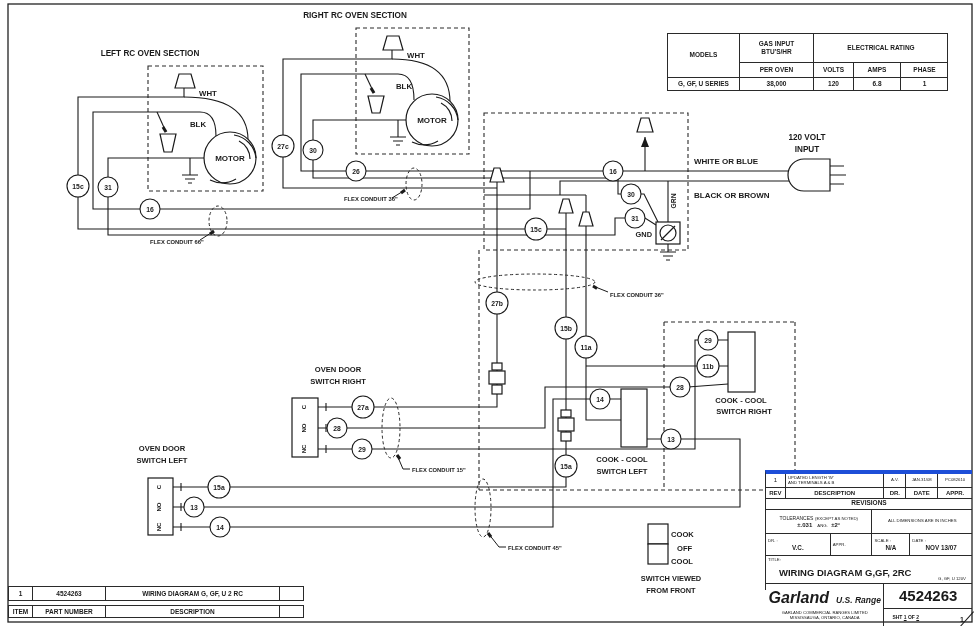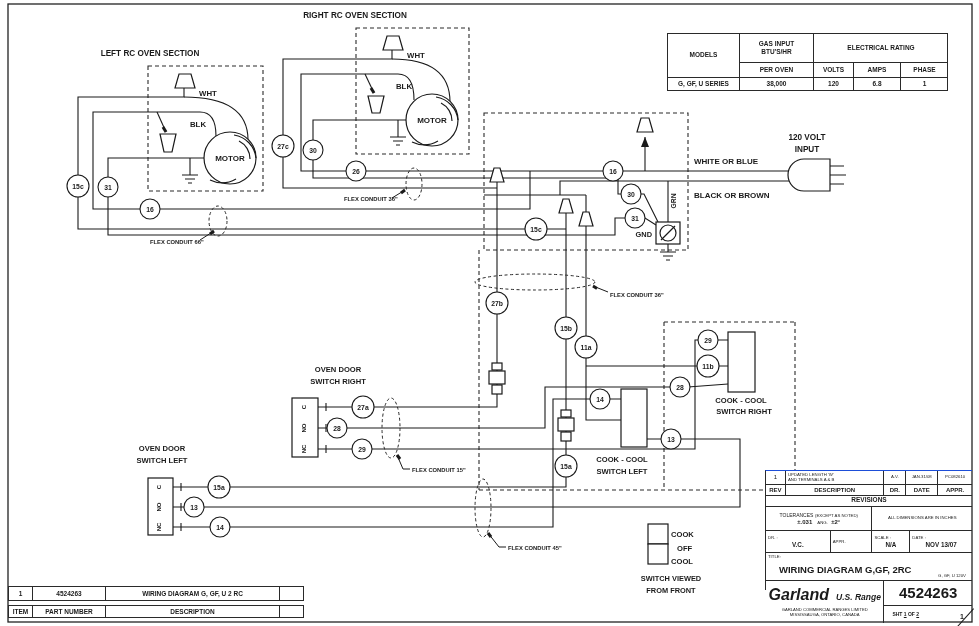--- a/index.html
+++ b/index.html
@@ -13,21 +13,21 @@
         border:1px solid #2a2a2a;font-size:6.5px;font-weight:700;}
   .spec .c{display:flex;align-items:center;justify-content:center;text-align:center;
            box-sizing:border-box;line-height:1.3;flex-direction:column;}
   .bl{border-left:1px solid #2a2a2a;} .bt{border-top:1px solid #2a2a2a;}
   
   .parts{left:8px;width:296px;display:grid;grid-template-columns:23px 73px 174px 26px;
          border:1px solid #2a2a2a;font-size:6.5px;font-weight:700;}
   .parts .c{display:flex;align-items:center;justify-content:center;box-sizing:border-box;}
   
   .tblock{left:765px;top:470px;width:207px;height:120px;border-left:1px solid #2a2a2a;
-          border-top:1px solid #1d4ed8;font-size:6px;}
+          border-top:4px solid #1d4ed8;font-size:6px;}
   .tb-row{box-sizing:border-box;border-bottom:1px solid #2a2a2a;display:flex;}
   .tb-cell{box-sizing:border-box;border-right:1px solid #2a2a2a;display:flex;align-items:center;
            justify-content:center;text-align:center;flex-direction:column;line-height:1.15;}
   .tb-cell:last-child{border-right:none;}
   .tiny{font-size:4.3px;} .lbl{font-size:4.3px;align-self:flex-start;padding:1px 0 0 2px;}
   .val{font-weight:700;font-size:6.3px;}
   .revband{justify-content:center;font-weight:700;font-size:6.5px;}
   .titlecell{position:relative;}
   .bigtitle{font-size:9.5px;font-weight:700;position:absolute;left:13px;top:11px;}
   .subtitle{font-size:4.3px;position:absolute;right:6px;bottom:2px;}

